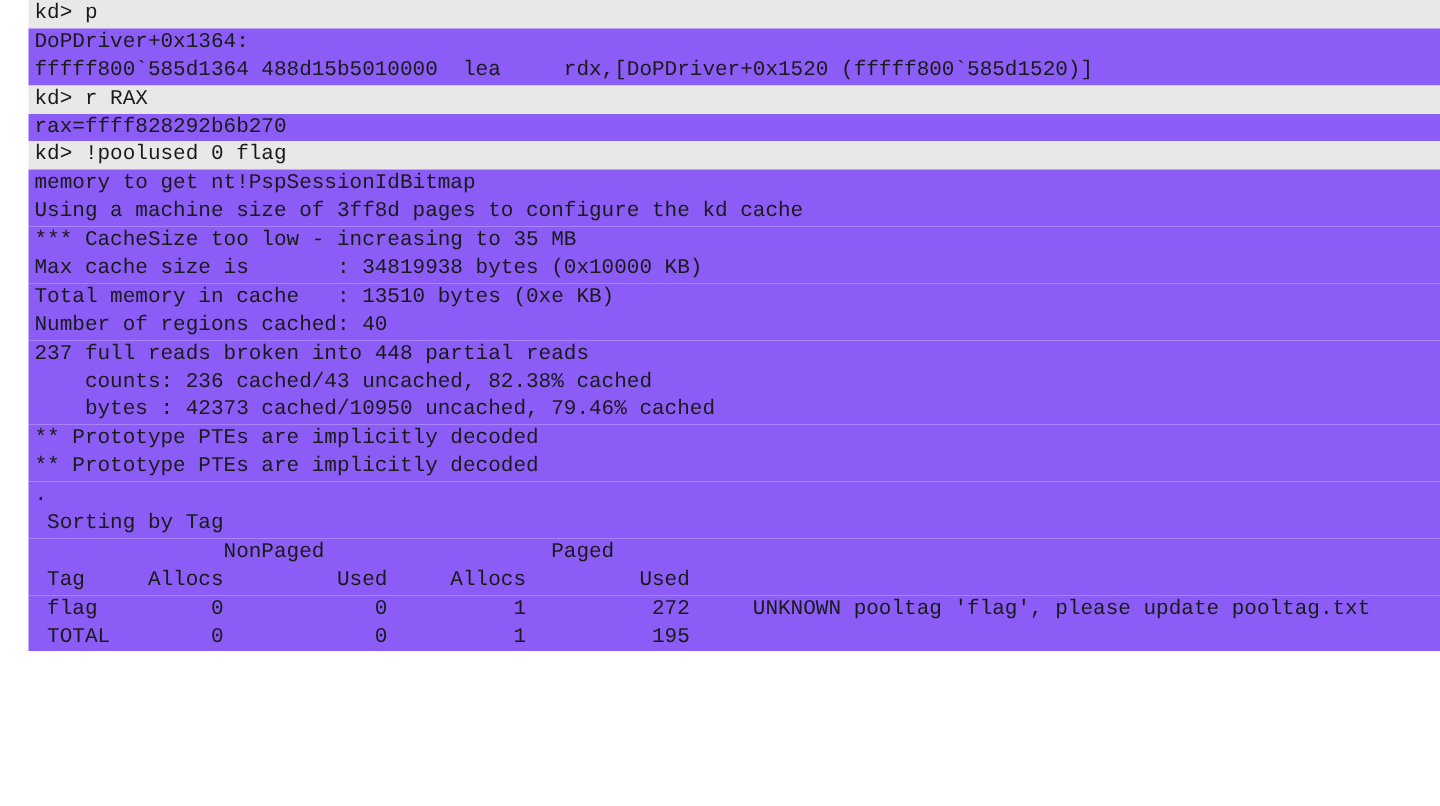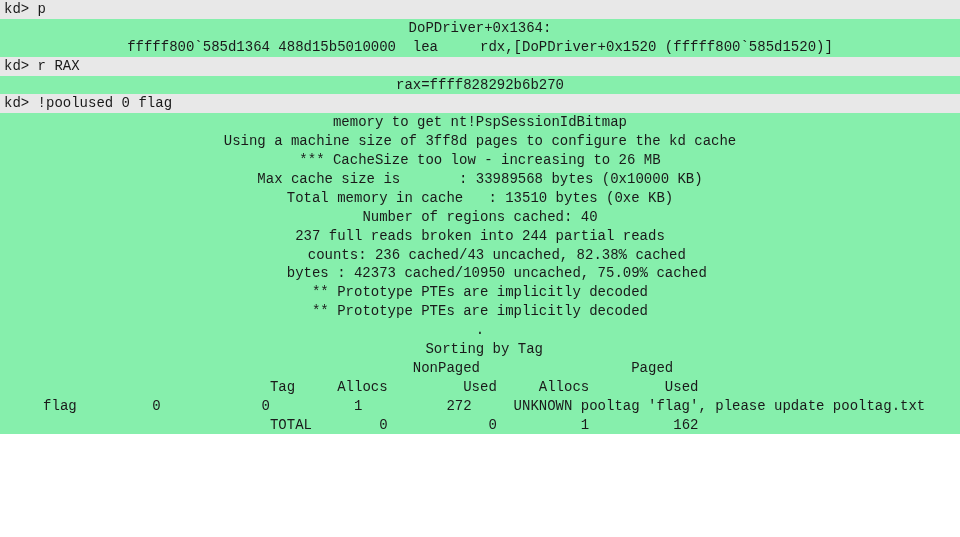--- a/index.html
+++ b/index.html
@@ -13,52 +13,52 @@
       line-height: 1.35;
       background: #ffffff;
       color: #1a1a1a;
       width: 960px;
       height: 537px;
       overflow: hidden;
     }
     .block {
       white-space: pre;
       padding: 0 4px;
+      margin-left: 19px;
     }
     .gray {
       background: #e8e8e8;
     }
     .white {
-      background: #86efac;
-      text-align: center;
+      background: #8b5cf6;
     }
   </style>
 </head>
 <body>
 
 <div class="block gray">kd&gt; p</div>
 <div class="block white">DoPDriver+0x1364:</div>
 <div class="block white">fffff800`585d1364 488d15b5010000  lea     rdx,[DoPDriver+0x1520 (fffff800`585d1520)]</div>
 <div class="block gray">kd&gt; r RAX</div>
 <div class="block white">rax=ffff828292b6b270</div>
 <div class="block gray">kd&gt; !poolused 0 flag</div>
 <div class="block white">memory to get nt!PspSessionIdBitmap</div>
 <div class="block white">Using a machine size of 3ff8d pages to configure the kd cache</div>
 <div class="block white"></div>
-<div class="block white">*** CacheSize too low - increasing to 26 MB</div>
+<div class="block white">*** CacheSize too low - increasing to 35 MB</div>
 <div class="block white"></div>
-<div class="block white">Max cache size is       : 33989568 bytes (0x10000 KB)</div>
+<div class="block white">Max cache size is       : 34819938 bytes (0x10000 KB)</div>
 <div class="block white">Total memory in cache   : 13510 bytes (0xe KB)</div>
 <div class="block white">Number of regions cached: 40</div>
-<div class="block white">237 full reads broken into 244 partial reads</div>
+<div class="block white">237 full reads broken into 448 partial reads</div>
 <div class="block white">    counts: 236 cached/43 uncached, 82.38% cached</div>
-<div class="block white">    bytes : 42373 cached/10950 uncached, 75.09% cached</div>
+<div class="block white">    bytes : 42373 cached/10950 uncached, 79.46% cached</div>
 <div class="block white">** Prototype PTEs are implicitly decoded</div>
 <div class="block white">** Prototype PTEs are implicitly decoded</div>
 <div class="block white">.</div>
 <div class="block white"> Sorting by Tag</div>
 <div class="block white"></div>
 <div class="block white">               NonPaged                  Paged</div>
 <div class="block white"> Tag     Allocs         Used     Allocs         Used</div>
 <div class="block white"></div>
 <div class="block white"> flag         0            0          1          272     UNKNOWN pooltag 'flag', please update pooltag.txt</div>
 <div class="block white"></div>
-<div class="block white"> TOTAL        0            0          1          162</div>
+<div class="block white"> TOTAL        0            0          1          195</div>
 
 </body></html>

